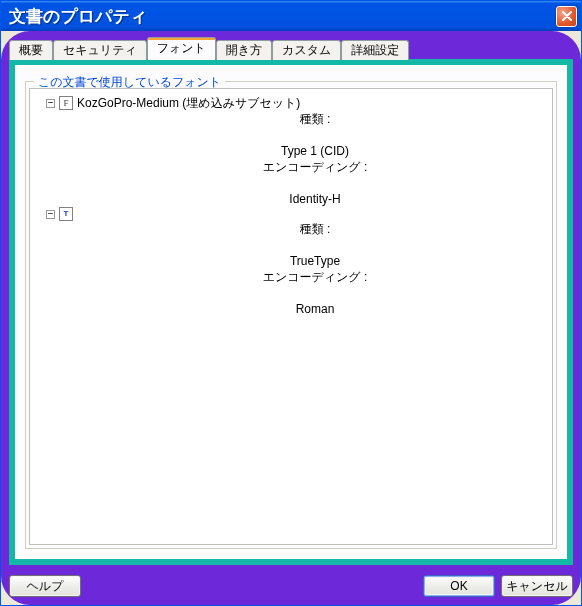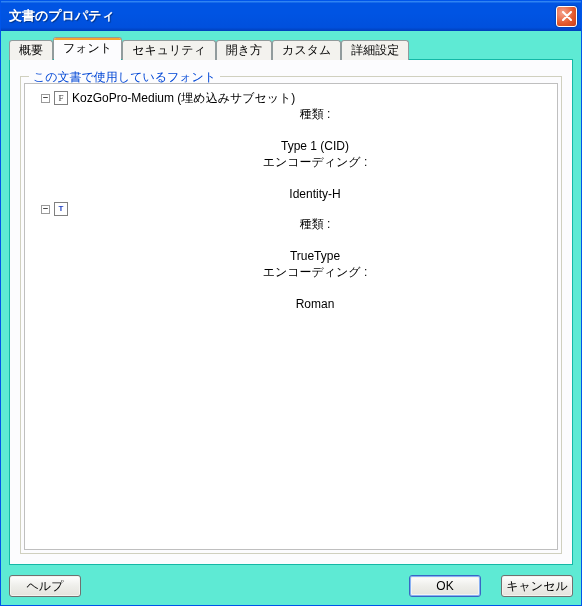--- a/index.html
+++ b/index.html
@@ -24,42 +24,43 @@
     height: 30px;
     background: linear-gradient(to bottom, #3b90f6 0%, #0054e3 8%, #0054e3 40%, #0050dd 88%, #003fba 100%);
     display: flex;
     align-items: center;
     padding: 0 4px 0 8px;
     color: #fff;
   }
   .titlebar .title {
     flex: 1;
     font-weight: bold;
-    font-size: 13px;
+    font-size: 17px;
     text-shadow: 1px 1px 1px rgba(0,0,0,0.4);
   }
   .close-btn {
     width: 21px;
     height: 21px;
     background: radial-gradient(circle at 30% 30%, #f6a28d, #e3572a 60%, #c8401f);
     border: 1px solid #fff;
     border-radius: 3px;
     display: flex;
     align-items: center;
     justify-content: center;
     box-shadow: 0 0 2px rgba(0,0,0,0.5);
   }
   .close-btn svg { width: 10px; height: 10px; }
 
   .client {
     flex: 1;
-    background: #5eead4;
+    background: #6d28d9;
     padding: 6px 8px 8px 8px;
     display: flex;
     flex-direction: column;
+    border-radius: 29px;
   }
 
   .tabs {
     display: flex;
     align-items: flex-end;
     height: 22px;
     position: relative;
     z-index: 2;
   }
   .tab {
@@ -93,21 +94,21 @@
   }
   .tab.active::after {
     content: "";
     position: absolute;
     left: 0; right: 0; bottom: -1px;
     height: 1px;
     background: #fcfcfe;
   }
 
   .tab-page {
-    border: 1px solid #14b8a6;
+    border: 6px solid #14b8a6;
     background: #fcfcfe;
     flex: 1;
     position: relative;
     z-index: 1;
     padding: 10px 10px;
     display: flex;
     flex-direction: column;
   }
 
   .groupbox {
@@ -208,25 +209,25 @@
       </svg>
     </div>
   </div>
 
   <div class="client">
 
     <div class="tabs">
       <div class="tab">
           <span>概要</span>
         </div>
+      <div class="tab">
+          <span>セキュリティ</span>
+        </div>
       <div class="tab active">
           <span>フォント</span>
-        </div>
-      <div class="tab">
-          <span>セキュリティ</span>
         </div>
       <div class="tab">
           <span>開き方</span>
         </div>
       <div class="tab">
           <span>カスタム</span>
         </div>
       <div class="tab">
           <span>詳細設定</span>
         </div>
@@ -281,21 +282,21 @@
 
         </div>
       </div>
     </div>
 
     <div class="button-row">
       <div class="btn">
           <span>ヘルプ</span>
         </div>
       <div class="spacer"></div>
-      <div class="btn default" style="margin-right:20px">
+      <div class="btn default" style="margin-right:6px">
           <span>OK</span>
         </div>
       <div class="btn">
           <span>キャンセル</span>
         </div>
     </div>
 
   </div>
 </div>
 

